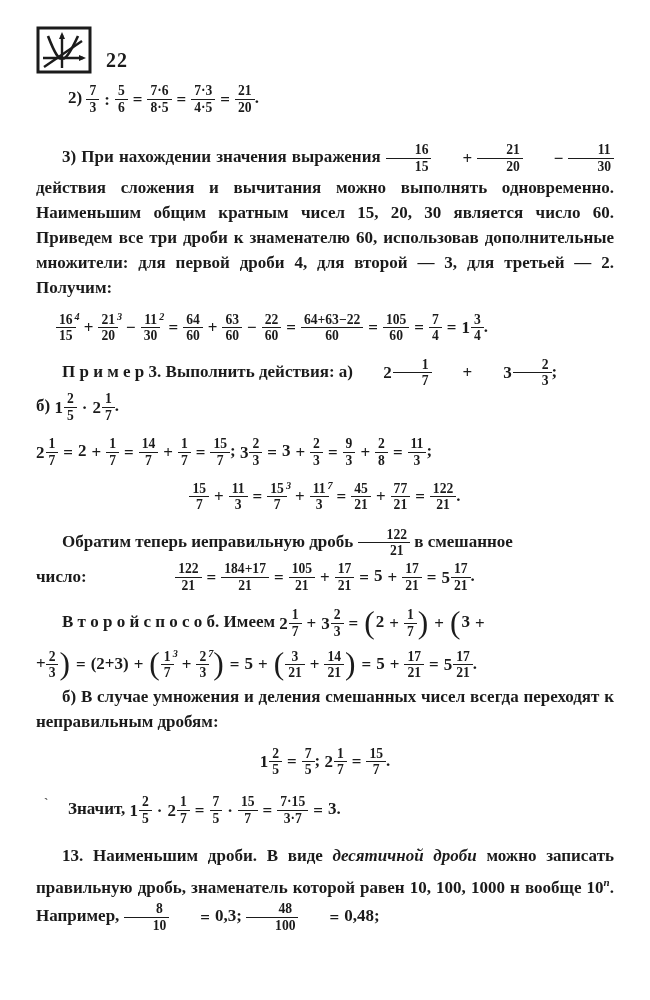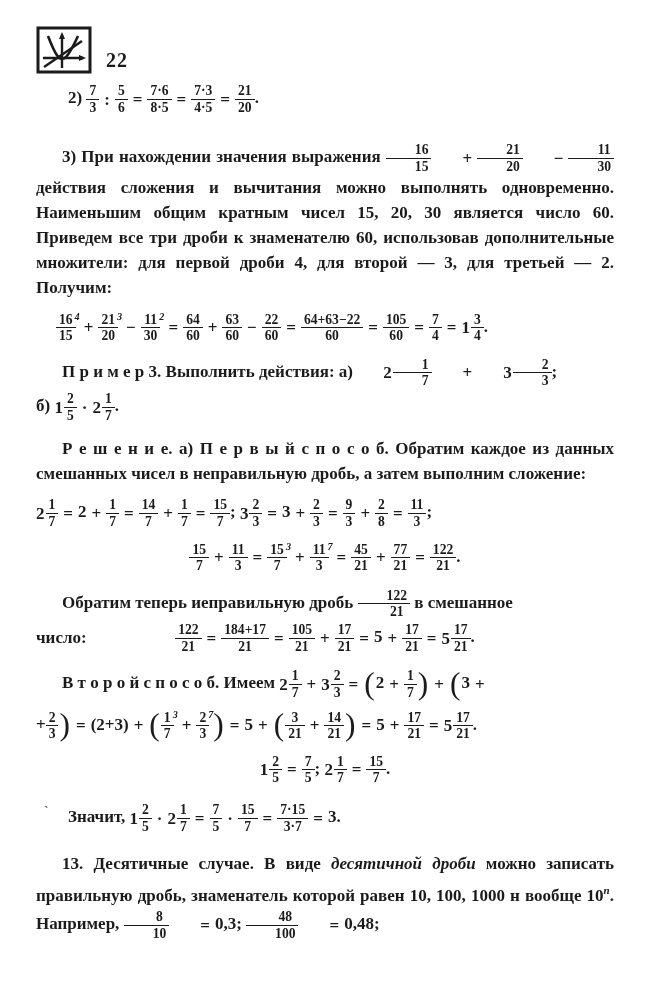--- a/index.html
+++ b/index.html
@@ -192,21 +192,20 @@
           <span class="den">5</span>
         </span>
       </span><span class="op">·</span><span class="mathgrp">
         <span class="whole">2</span>
         <span class="frac">
           <span class="num">1</span>
           <span class="den">7</span>
         </span>
       </span>.</div>
 
-  <div class="para indent">Р е ш е н и е.  а)  П е р в ы й   с п о с о б.  Обратим каждое из данных смешанных чисел в неправильную дробь, а затем выполним сложение:</div>
 
   <div class="fline" style="margin-top:11px;margin-bottom:12px;"><span class="mathgrp">
         <span class="whole">2</span>
         <span class="frac">
           <span class="num">1</span>
           <span class="den">7</span>
         </span>
       </span><span class="op">=</span>2<span class="op">+</span><span class="mathgrp">
         <span class="frac">
           <span class="num">1</span>
@@ -389,20 +388,21 @@
           <span class="den">21</span>
         </span>
       </span><span class="op">=</span><span class="mathgrp">
         <span class="whole">5</span>
         <span class="frac">
           <span class="num">17</span>
           <span class="den">21</span>
         </span>
       </span>.</div>
 
+  <div class="para indent tight">б) В случае умножения и деления смешанных чисел всегда переходят к неправильным дробям:</div>
 
   <div class="fline fcenter" style="margin-top:12px;margin-bottom:16px;"><span class="mathgrp">
         <span class="whole">1</span>
         <span class="frac">
           <span class="num">2</span>
           <span class="den">5</span>
         </span>
       </span><span class="op">=</span><span class="mathgrp">
         <span class="frac">
           <span class="num">7</span>
@@ -445,21 +445,21 @@
           <span class="num">15</span>
           <span class="den">7</span>
         </span>
       </span><span class="op">=</span><span class="mathgrp">
         <span class="frac">
           <span class="num">7·15</span>
           <span class="den">3·7</span>
         </span>
       </span><span class="op">=</span>3.</div>
 
-  <div class="para indent" style="line-height:27px;">13. <b>Десятичные случае.</b> В виде <i>десятичной дроби</i> можно записать правильную дробь, знаменатель которой равен 10, 100, 1000 н вообще 10<sup class="it">n</sup>. Например, <span class="mathgrp">
+  <div class="para indent" style="line-height:27px;">13. <b>Наименьшим дроби.</b> В виде <i>десятичной дроби</i> можно записать правильную дробь, знаменатель которой равен 10, 100, 1000 н вообще 10<sup class="it">n</sup>. Например, <span class="mathgrp">
         <span class="frac">
           <span class="num">8</span>
           <span class="den">10</span>
         </span>
       </span><span class="op">=</span>0,3;  <span class="mathgrp">
         <span class="frac">
           <span class="num">48</span>
           <span class="den">100</span>
         </span>
       </span><span class="op">=</span>0,48;</div>

